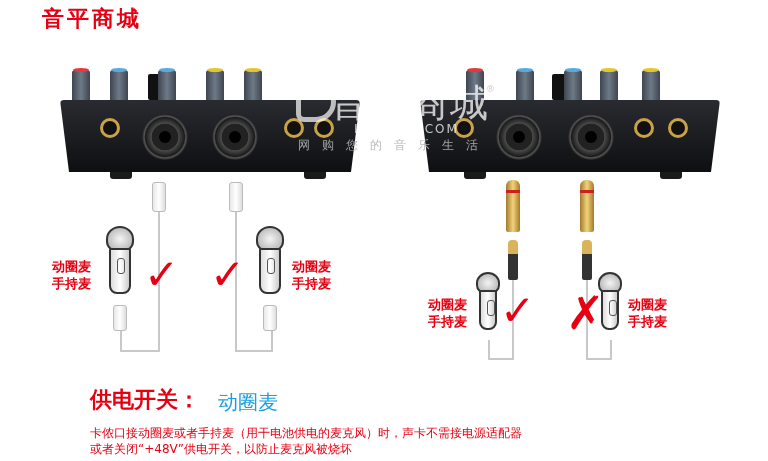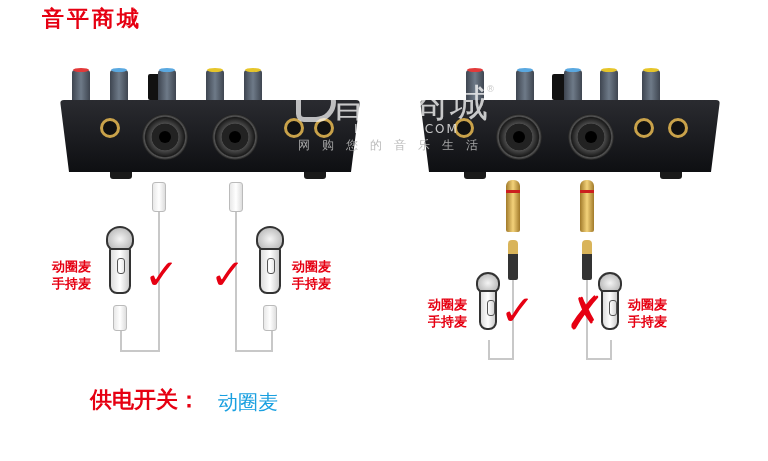--- a/index.html
+++ b/index.html
@@ -165,13 +165,15 @@
   </div>
 <div class="cross" style="left:566px;top:290px;">✗</div>
 <div class="mic-label" style="left:628px;top:296px;">
   <div>动圈麦</div>
   <div>手持麦</div>
 </div>
 
 <div class="abs step-title">供电开关：</div>
 <div class="abs step-sub">动圈麦</div>
 <div class="abs desc">
+  <div>卡侬口接动圈麦或者手持麦（用干电池供电的麦克风）时，声卡不需接电源适配器</div>
+  <div>或者关闭“+48V”供电开关，以防止麦克风被烧坏</div>
 </div>
 
 </body></html>

